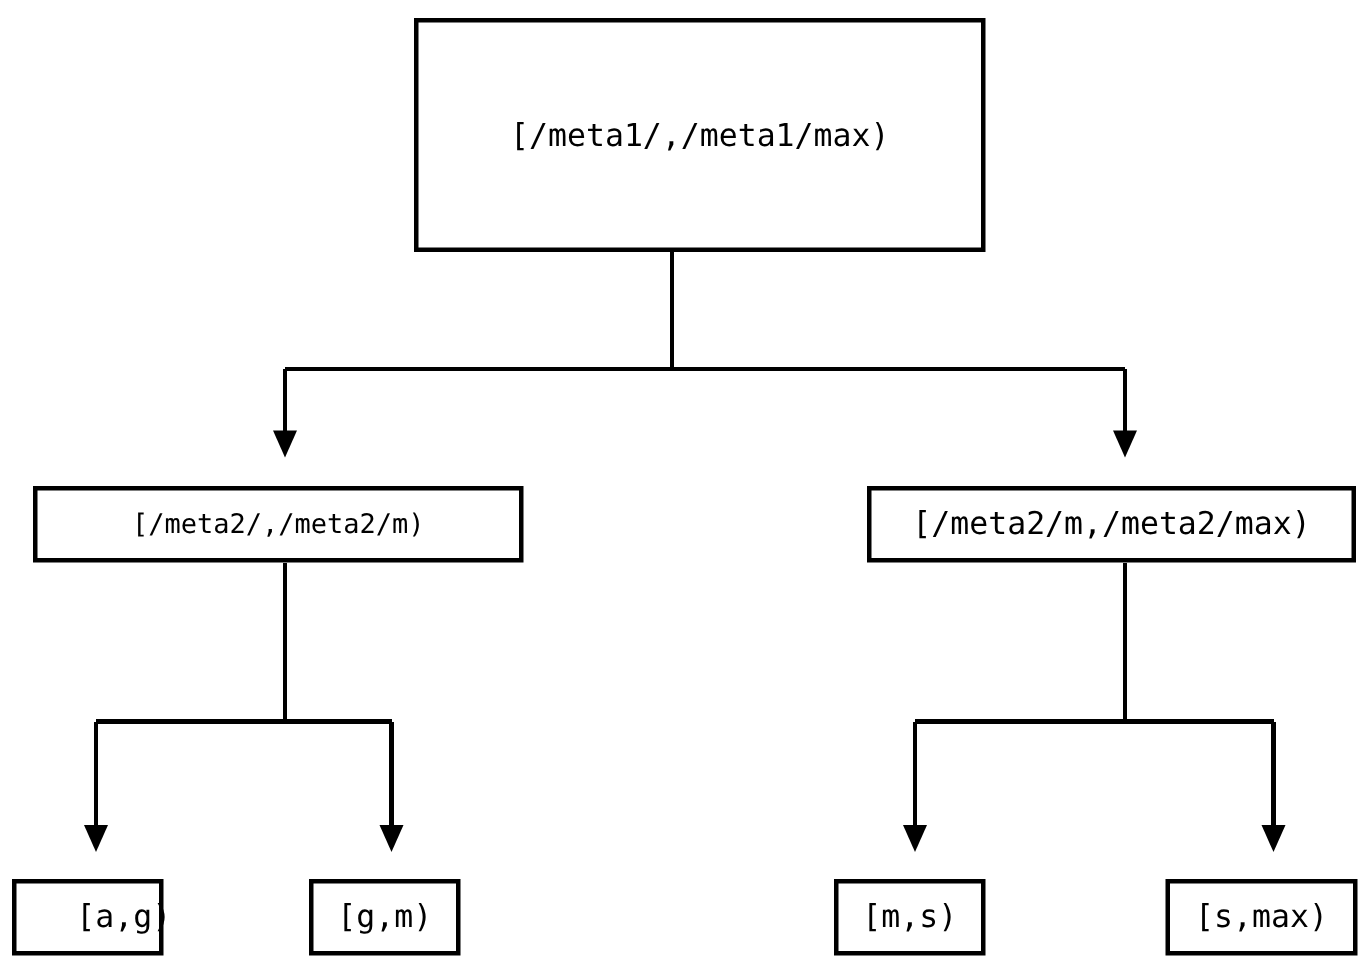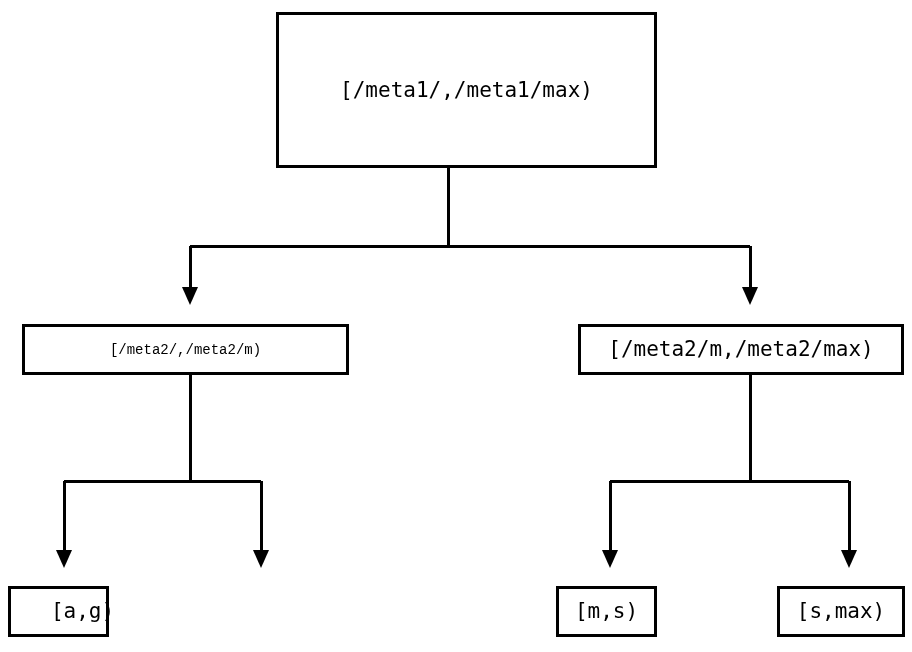--- a/index.html
+++ b/index.html
@@ -38,22 +38,21 @@
     width: 381px;
     height: 156px;
     font-size: 21px;
   }
   
   #node-mid-left {
     left: 22px;
     top: 324px;
     width: 327px;
     height: 51px;
-    font-size: 14px;
-    font-family: Liberation Mono, monospace;
+    font-size: 18px;
   }
   #node-mid-right {
     left: 578px;
     top: 324px;
     width: 326px;
     height: 51px;
     font-size: 21px;
   }
   
   #node-leaf-0 {
@@ -145,20 +144,23 @@
   </div>
 
   <div class="node" id="node-mid-right">
     <span class="node-label">[/meta2/m,/meta2/max)</span>
   </div>
 
   <div class="node" id="node-leaf-0">
     <span class="node-label">[a,g)</span>
   </div>
 
+  <div class="node" id="node-leaf-1">
+    <span class="node-label">[g,m)</span>
+  </div>
 
   <div class="node" id="node-leaf-2">
     <span class="node-label">[m,s)</span>
   </div>
 
   <div class="node" id="node-leaf-3">
     <span class="node-label">[s,max)</span>
   </div>
 
 </div>

